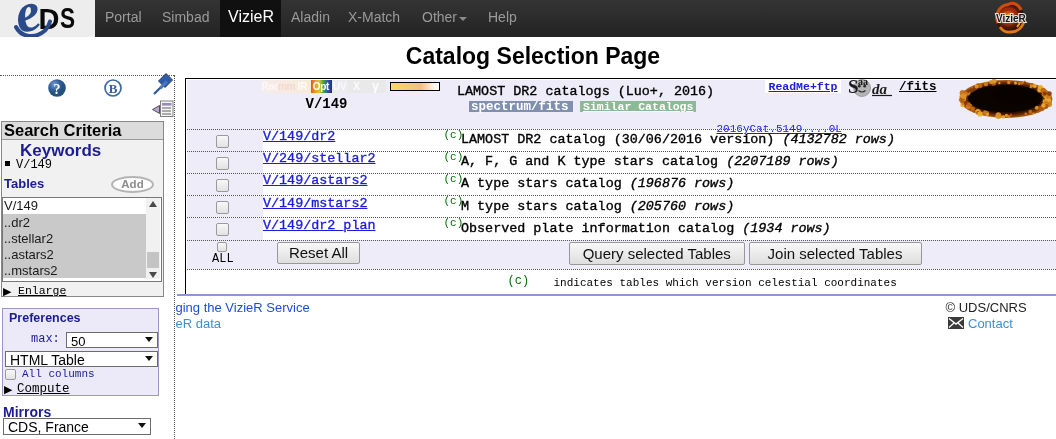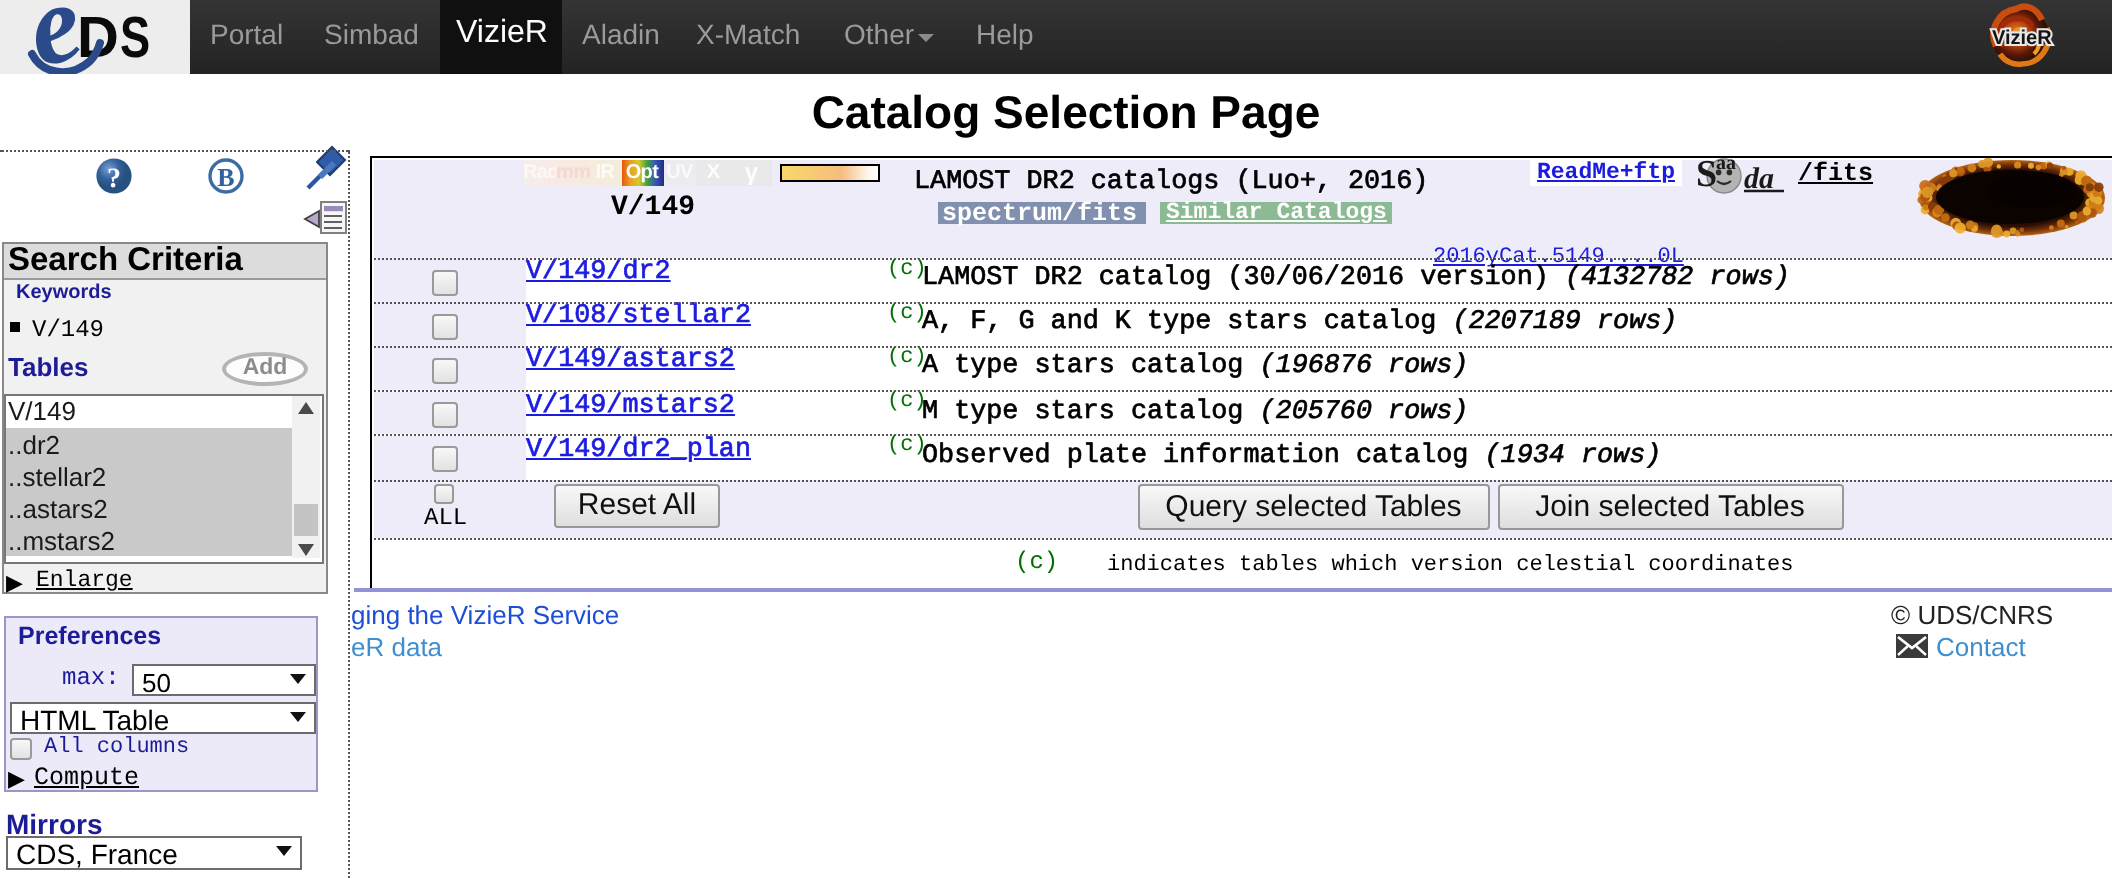--- a/index.html
+++ b/index.html
@@ -91,21 +91,21 @@
     <rect x="162" y="33" width="9.5" height="2.6" fill="#9a8ab8"></rect>
     <line x1="162" y1="38" x2="171" y2="38" stroke="#606060"></line>
     <line x1="162" y1="41" x2="171" y2="41" stroke="#606060"></line>
     <line x1="162" y1="44" x2="171" y2="44" stroke="#606060"></line>
     <path d="M152.5,39.5 L159.5,35.5 L159.5,43.5 Z" fill="#b8a8d0" stroke="#404040" stroke-width="0.9"></path>
   </g>
 </svg>
 
 <div class="abs" style="left:1px;top:120.5px;width:161px;height:174.5px;background:#f1f1f1;border:1px solid #888;"></div>
 <div class="abs" style="left:2px;top:121.5px;width:159px;height:17.5px;background:#dcdcdc;border-bottom:1px solid #9a9a9a;font-size:16.5px;font-weight:bold;color:#000;line-height:16.5px;padding-left:2px;">Search Criteria</div>
-<div class="sbb" style="left:8px;top:141px;font-size:10px;">Keywords</div>
+<div class="sbb" style="left:20px;top:141px;font-size:17px;">Keywords</div>
 <div class="abs" style="left:5px;top:161px;width:5px;height:5px;background:#000;"></div>
 <div class="abs mono" style="left:16px;top:158px;font-size:12px;color:#000;">V/149</div>
 <div class="sbb" style="left:4px;top:176px;font-size:13px;">Tables</div>
 <div class="abs" style="left:111px;top:175.5px;width:39px;height:13px;border:2.5px solid #b4b4b4;border-radius:50%;background:#fdfdfd;text-align:center;font-size:11.5px;font-weight:bold;color:#8c8c8c;line-height:13px;">Add</div>
 
 <div class="abs" style="left:2px;top:196.5px;width:158px;height:83px;background:#fff;border:1px solid #777;"></div>
 <div class="abs" style="left:4px;top:198px;font-size:13px;color:#1a1a1a;">V/149</div>
 <div class="abs" style="left:3px;top:214px;width:143px;height:64px;background:#c9c9c9;"></div>
 <div class="abs" style="left:4px;top:214.5px;font-size:13px;color:#1a1a1a;line-height:16px;">..dr2<br>..stellar2<br>..astars2<br>..mstars2</div>
 <div class="abs" style="left:146px;top:197.5px;width:14px;height:81px;background:#f1f1f1;"></div>
@@ -277,21 +277,21 @@
 <div class="lavcol" style="top:151.2px;height:21.5px;"></div>
 <div class="lavcol" style="top:173.2px;height:21.8px;"></div>
 <div class="lavcol" style="top:195.5px;height:21.5px;"></div>
 <div class="lavcol" style="top:217.5px;height:22px;"></div>
 <div class="cb" style="left:216px;top:134.5px;"></div>
 <div class="cb" style="left:216px;top:156.5px;"></div>
 <div class="cb" style="left:216px;top:178.5px;"></div>
 <div class="cb" style="left:216px;top:201px;"></div>
 <div class="cb" style="left:216px;top:223px;"></div>
 <a class="rowlink" style="left:263px;top:129.0px;">V/149/dr2</a>
-<a class="rowlink" style="left:263px;top:151.0px;">V/108/stellar2</a>
+<a class="rowlink" style="left:263px;top:151.0px;">V/249/stellar2</a>
 <a class="rowlink" style="left:263px;top:173.0px;">V/149/astars2</a>
 <a class="rowlink" style="left:263px;top:195.5px;">V/149/mstars2</a>
 <a class="rowlink" style="left:263px;top:217.5px;">V/149/dr2_plan</a>
 <div class="abs cgreen" style="left:443.5px;top:128.8px;font-size:11px;">(c)</div>
 <div class="abs cgreen" style="left:443.5px;top:150.8px;font-size:11px;">(c)</div>
 <div class="abs cgreen" style="left:443.5px;top:172.8px;font-size:11px;">(c)</div>
 <div class="abs cgreen" style="left:443.5px;top:195.1px;font-size:11px;">(c)</div>
 <div class="abs cgreen" style="left:443.5px;top:217.1px;font-size:11px;">(c)</div>
 <div class="desc" style="left:461px;top:132px;">LAMOST DR2 catalog (30/06/2016 version) <i>(4132782 rows)</i></div>
 <div class="desc" style="left:461px;top:154px;">A, F, G and K type stars catalog <i>(2207189 rows)</i></div>

